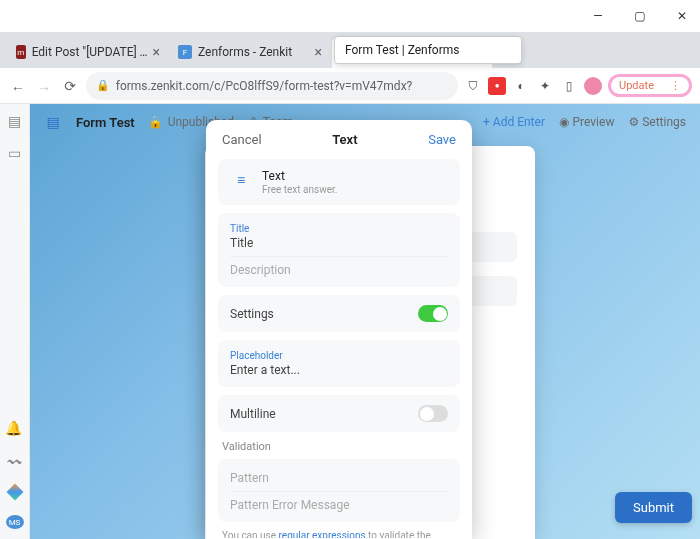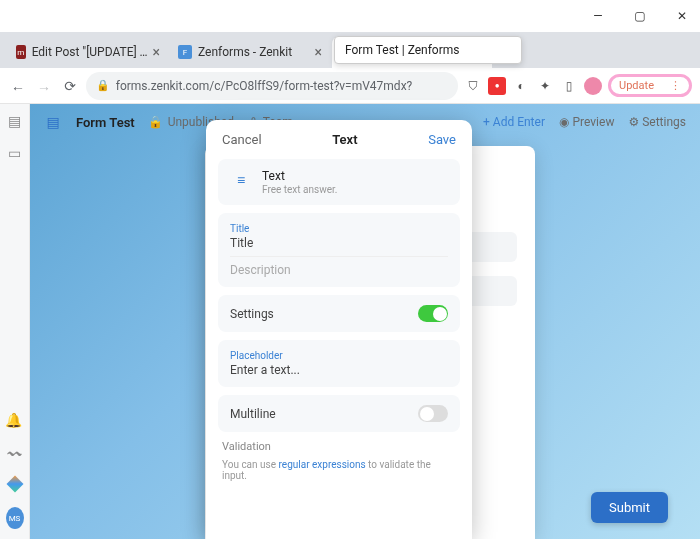--- a/index.html
+++ b/index.html
@@ -24,39 +24,39 @@
 .navicon { width: 20px; height: 20px; display:flex;align-items:center;justify-content:center;color:#5f6368; font-size:14px;}
 .urlbox { flex: 1; height: 28px; background: #f1f3f4; border-radius: 14px; display: flex; align-items: center; padding: 0 10px; font-size: 12px; color: #5f6368; gap:6px;}
 .urlbox .lock { font-size: 11px; }
 .rightext { display:flex; align-items:center; gap:6px;}
 .exticon { width:18px;height:18px;display:flex;align-items:center;justify-content:center;font-size:12px;color:#555;}
 .update-chip { border:3px solid #f9a8d4; color:#e0735a; border-radius:12px; padding: 2px 8px; font-size:11px; display:flex; align-items:center; gap:16px;}
 
 .leftrail { position: absolute; left: 0; top: 104px; bottom: 0; width: 30px; background: #f6f7f8; display: flex; flex-direction: column; align-items: center; padding-top: 8px; gap: 14px; border-right: 1px solid #e8e8e8; }
 .railicon { width:18px;height:18px;color:#888;font-size:14px;display:flex;align-items:center;justify-content:center;}
 .rail-spacer { flex:1; }
-.rail-dot { width:18px;height:22px;border-radius:50%;background:#4a90d9;color:#fff;font-size:8px;display:flex;align-items:center;justify-content:center;text-align:right;}
+.rail-dot { width:18px;height:14px;border-radius:50%;background:#4a90d9;color:#fff;font-size:8px;display:flex;align-items:center;justify-content:center;text-align:right;}
 .rail-diamond { width:12px;height:12px;transform:rotate(45deg);background:linear-gradient(135deg,#e94,#49e,#4c9);}
 
 .content { position: absolute; left: 30px; top: 104px; right: 0; bottom: 0; background: linear-gradient(135deg, #5ca4d4 0%, #84bfe8 40%, #b4dff4 100%); }
 .topbar { height: 36px; display:flex;align-items:center;padding:0 14px;gap:14px;color:#333;font-size:13px;}
 .topbar .title { font-weight:600;color:#222;}
 .tb-item { color:#6a6a6a; font-size:12px; display:flex;align-items:center;gap:4px;}
 .tb-spacer { flex:1;}
 .tb-link { color:#3b82d4; font-size:12px;display:flex;align-items:center;gap:3px;}
 .tb-gray { color:#6a6a6a; font-size:12px;display:flex;align-items:center;gap:3px;}
 
 .form-card { position:absolute; left: 175px; top: 42px; width: 330px; bottom: 0; background: #fff; border-radius: 8px 8px 0 0; box-shadow: 0 4px 20px rgba(0,0,0,0.15); padding: 14px 18px 0; overflow:hidden;}
 .fc-title { font-size: 20px; font-weight:600; color:#222;}
 .fc-desc { font-size: 12px; color:#666; margin-top:4px;}
 .fc-lbl { font-size:11px; color:#888; margin-top:14px;}
 .fc-inp { background:#f3f5f7;border-radius:6px;padding:8px 10px;font-size:12px;color:#aaa;margin-top:3px;}
 .fc-add { background:#f3f5f7;border-radius:6px;height:30px;margin-top:14px;display:flex;align-items:center;justify-content:flex-start;padding-left:8px;color:#3b82d4;font-size:16px;}
 
-.submit-btn { position:absolute; right: 32px; bottom: 16px; background:#2c6fc7;color:#fff;border:none;border-radius:6px;padding:8px 18px;font-size:13px;box-shadow:0 2px 6px rgba(0,0,0,0.2);}
+.submit-btn { position:absolute; right: 8px; bottom: 16px; background:#2c6fc7;color:#fff;border:none;border-radius:6px;padding:8px 18px;font-size:13px;box-shadow:0 2px 6px rgba(0,0,0,0.2);}
 
 .modal { position:absolute; left: 206px; top: 120px; width: 266px; bottom: 0; background: #fff; border-radius: 10px 10px 0 0; box-shadow: 0 4px 24px rgba(0,0,0,0.25); overflow:hidden;}
 .modal-head { display:flex; justify-content:space-between; align-items:center; padding: 12px 16px; font-size:13px;}
 .modal-head .cancel { color:#666;}
 .modal-head .mtitle { font-weight:600;color:#222;}
 .modal-head .save { color:#3b82d4;}
 .modal-body { padding: 0 12px 10px; overflow-y:auto; height: calc(100% - 40px);}
 .mcard { background:#f6f8fa; border-radius:8px; padding: 10px 12px; margin-bottom: 8px; }
 .mcard.typecard { display:flex; gap:10px; align-items:flex-start;}
 .typicon { width:22px;height:22px;border-radius:4px;display:flex;align-items:center;justify-content:center;color:#3b82d4;font-size:14px;}
@@ -217,19 +217,24 @@
 
     <div class="mcard rowflex">
       <span class="field-val" style="margin:0;">Multiline</span>
       <div class="toggle off">
           <div class="knob"></div>
         </div>
     </div>
 
     <div class="section-lbl">Validation</div>
 
+    <div class="mcard">
+      <div class="field-placeholder">Pattern</div>
+      <div class="divline"></div>
+      <div class="field-placeholder">Pattern Error Message</div>
+    </div>
 
     <div class="hint">
       <span>You can use </span><a href="#">regular expressions</a><span> to validate the input.</span>
     </div>
 
   </div>
 </div>
 
 </body></html>

